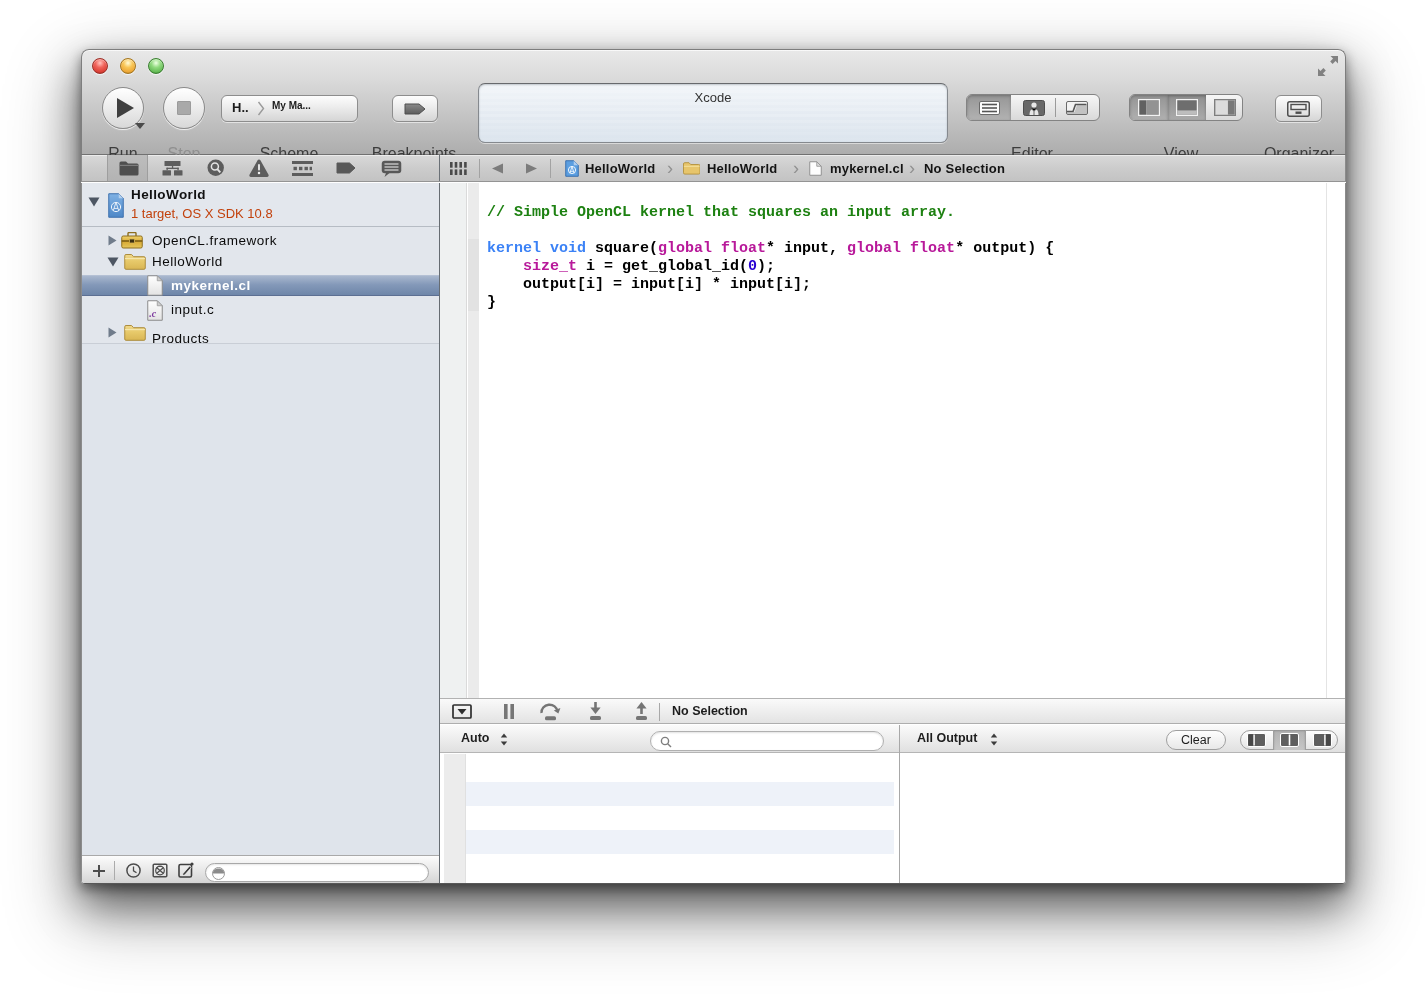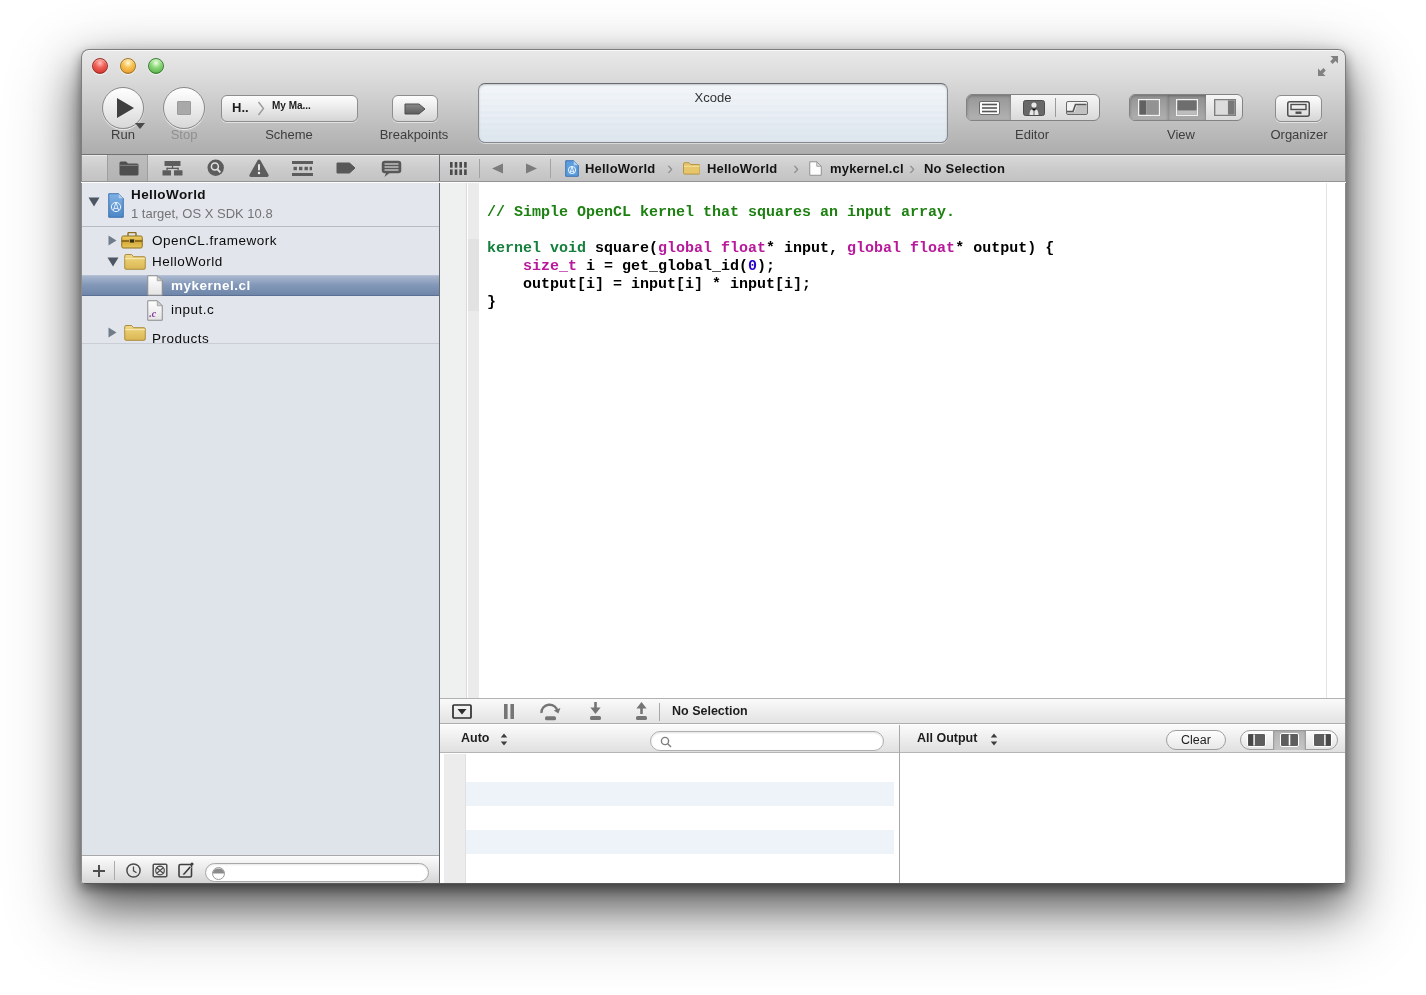--- a/index.html
+++ b/index.html
@@ -20,21 +20,21 @@
     box-shadow: inset 0 1px 0 rgba(255,255,255,0.7);
   }
   .tl { position:absolute; top:7.5px; width:16px; height:16px; border-radius:50%; }
   #tl-red    { left:10px; background:radial-gradient(circle at 50% 28%, #ffb3ad 6%, #f0635a 38%, #dc4238 72%, #971f19 100%); border:1px solid #9c2f27; box-shadow:0 1px 1px rgba(255,255,255,0.7), inset 0 1px 1px rgba(255,255,255,0.45);}
   #tl-yellow { left:37.5px; background:radial-gradient(circle at 50% 28%, #fff3c2 6%, #f8c555 38%, #eda838 72%, #a06f1c 100%); border:1px solid #a4761f; box-shadow:0 1px 1px rgba(255,255,255,0.7), inset 0 1px 1px rgba(255,255,255,0.45);}
   #tl-green  { left:66px; background:radial-gradient(circle at 50% 28%, #e0fbd4 6%, #90da7e 38%, #67bd58 72%, #2f7a27 100%); border:1px solid #3a7f30; box-shadow:0 1px 1px rgba(255,255,255,0.7), inset 0 1px 1px rgba(255,255,255,0.45);}
   #title {
     position:absolute; left:450px; top:7px; height:18px; line-height:18px;
     font-size:16px; font-weight:bold; color:#3a3a3a; white-space:nowrap; letter-spacing:0.9px;
   }
-  .toollabel { position:absolute; top:77px; font-size:13px; color:#3d3d3d; text-align:center; white-space:nowrap; }
+  .toollabel { position:absolute; top:95px; font-size:16px; color:#3d3d3d; text-align:center; white-space:nowrap; }
   .circbtn { position:absolute; top:37px; width:42px; height:42px; border-radius:50%;
     background:linear-gradient(180deg,#ffffff 0%,#f0f0f0 40%,#d8d8d8 100%);
     border:1px solid #898989; box-shadow: 0 1px 1px rgba(255,255,255,0.8);}
   .rrbtn { position:absolute; top:45px; height:27px; border-radius:6px;
     background:linear-gradient(180deg,#fdfdfd 0%,#ececec 45%,#d5d5d5 100%);
     border:1px solid #8d8d8d; box-shadow: 0 1px 0 rgba(255,255,255,0.55);}
   
   #navbar {
     position:absolute; left:0; top:106px; width:1265px; height:27px;
     background:linear-gradient(180deg,#d9d9d9 0%,#cccccc 50%,#c3c3c3 100%);
@@ -279,21 +279,21 @@
             <linearGradient id="pbg" x1="0" y1="0" x2="0" y2="1">
               <stop offset="0" stop-color="#7fb1e4"></stop>
               <stop offset="1" stop-color="#4d87c7"></stop>
             </linearGradient>
           </defs>
           <path d="M10.75 0.75 l4.5 4.5 h-4.5z" fill="#b3d0ee"></path>
           <circle cx="8" cy="14" r="4.6" fill="none" stroke="#eef4fb" stroke-width="1"></circle>
           <path d="M8 9.4 L5.2 17.8 M8 9.4 L10.8 17.8 M6 15.4 h4" stroke="#eef4fb" stroke-width="0.9" fill="none"></path>
         </svg>
       <div class="abs" style="left:49px;top:4px;font-size:13.5px;letter-spacing:0.4px;font-weight:bold;color:#111;height:15px;line-height:15px">HelloWorld</div>
-      <div class="abs" style="left:49px;top:23px;font-size:13px;color:#737373;height:15px;line-height:15px">1 target, OS X SDK 10.8</div>
+      <div class="abs" style="left:49px;top:23px;font-size:13px;color:#c2410c;height:15px;line-height:15px">1 target, OS X SDK 10.8</div>
 
       <svg class="abs" style="left:26px;top:52px" width="9" height="11" viewBox="0 0 9 11">
           <path d="M0.5 0.5 L8.5 5.5 L0.5 10.5 z" fill="#707c8b"></path>
         </svg>
       <svg class="abs" style="left:39px;top:49px" width="22" height="17" viewBox="0 0 22 17">
           <rect x="0.75" y="4" width="20.5" height="12" rx="1.5" fill="url(#tbg)" stroke="#8e6f1f"></rect>
           <defs>
             <linearGradient id="tbg" x1="0" y1="0" x2="0" y2="1">
               <stop offset="0" stop-color="#f0d26b"></stop>
               <stop offset="0.5" stop-color="#d8ab37"></stop>
@@ -353,21 +353,21 @@
       <div class="abs" style="left:0;top:160px;width:357px;height:1px;background:#c9ced6"></div>
       <div class="abs" style="left:0;top:161px;width:357px;height:511px;background:#dfe4eb"></div>
     </div>
     <div id="editor">
       <div class="abs" style="left:0;top:0;width:27px;height:515px;background:#eff1f1;border-right:1px solid #dadada"></div>
       <div class="abs" style="left:28px;top:0;width:11px;height:515px;background:#ebebeb"></div>
       <div class="abs" style="left:28px;top:56px;width:11px;height:72px;background:#e2e2e2"></div>
       <div class="abs" style="left:886px;top:0;width:1px;height:515px;background:#e4e4e4"></div>
       <div class="abs" style="left:47px;top:21px;font-family:'Liberation Mono',monospace;font-size:15px;line-height:18px;color:#000;font-weight:bold;white-space:pre"><span style="color:#1d8111">// Simple OpenCL kernel that squares an input array.</span>
 
-<span style="color:#15803d">kernel void </span>square(<span style="color:#b8199a">global float</span>* input, <span style="color:#b8199a">global float</span>* output) {
+<span style="color:#3b82f6">kernel void </span>square(<span style="color:#b8199a">global float</span>* input, <span style="color:#b8199a">global float</span>* output) {
     <span style="color:#b8199a">size_t</span> i = get_global_id(<span style="color:#2600d2">0</span>);
     output[i] = input[i] * input[i];
 }</div>
     </div>
     <div id="debugbar">
       <svg class="abs" style="left:12px;top:5px" width="20" height="15" viewBox="0 0 20 15">
           <rect x="1" y="1" width="18" height="13" rx="1" fill="none" stroke="#2e2e2e" stroke-width="1.7"></rect>
           <path d="M5.5 5 h9 L10 10.5 z" fill="#2e2e2e"></path>
         </svg>
       <g></g>

